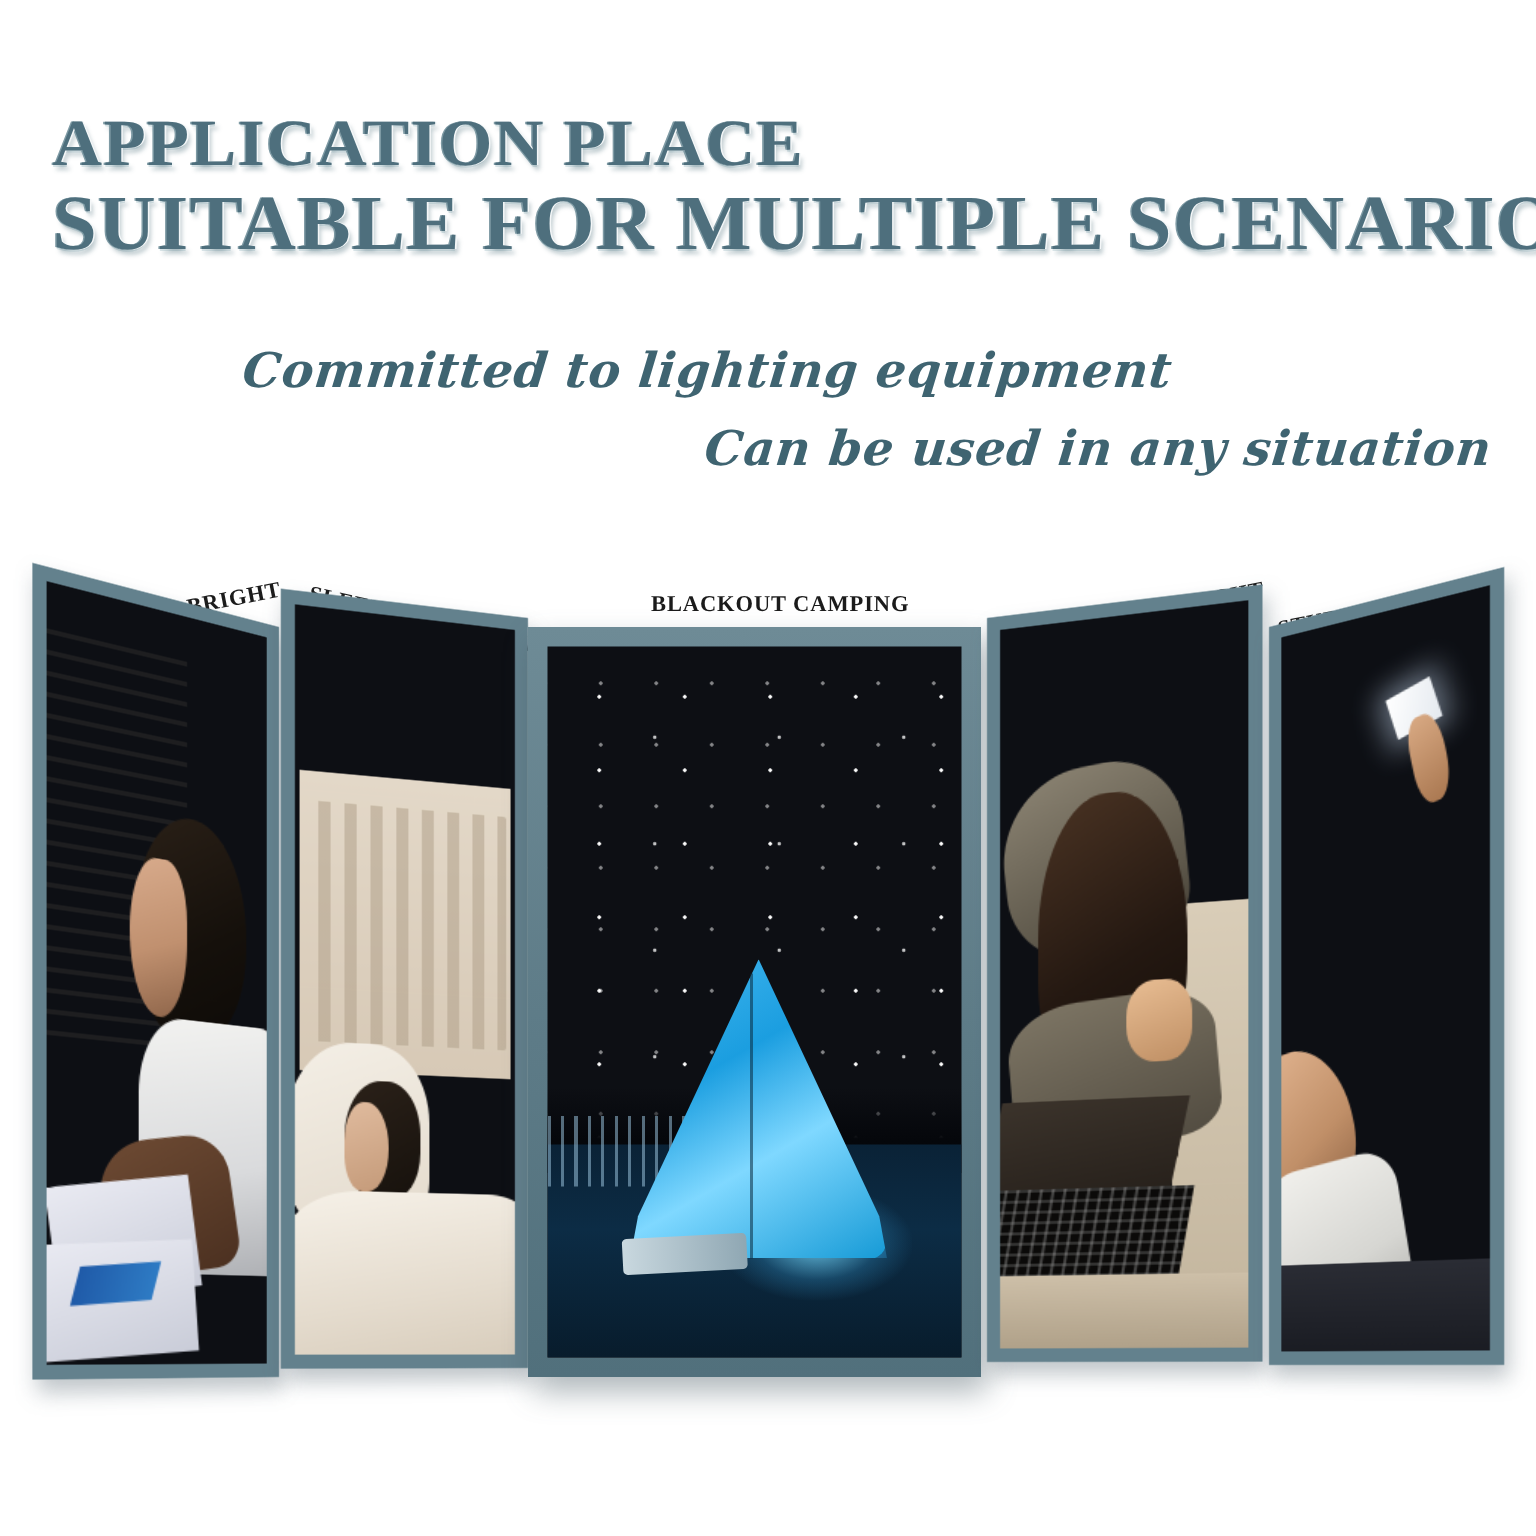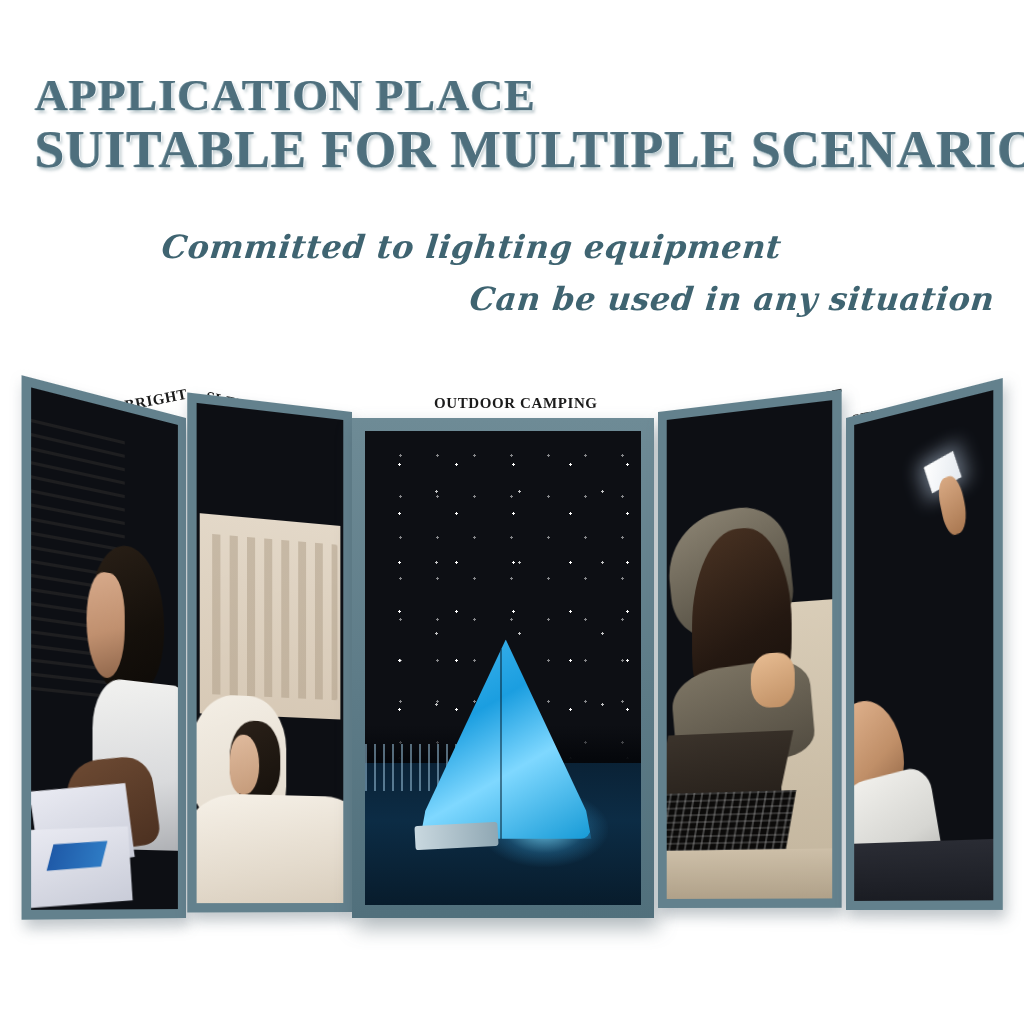--- a/index.html
+++ b/index.html
@@ -328,21 +328,21 @@
 
   <div class="script">
     <div class="script-line script-1">Committed to lighting equipment</div>
     <div class="script-line script-2">Can be used in any situation</div>
   </div>
 
   <div class="fan">
 
     <div class="cap" id="c1">LIGHT IS BRIGHT</div>
     <div class="cap" id="c2">SLEEP IN THE DARK</div>
-    <div class="cap" id="c3">OUTDOOR CAMPING</div>
+    <div class="cap" id="c3">BLACKOUT CAMPING</div>
     <div class="cap" id="c4">BLACKOUT AT NIGHT</div>
     <div class="cap" id="c5">STUDY AT NIGHT</div>
 
     <div class="panel" id="p1">
       <div class="photo sc-office">
         <div class="winlines"></div>
         <div class="head"></div>
         <div class="face"></div>
         <div class="shirt"></div>
         <div class="arm"></div>

